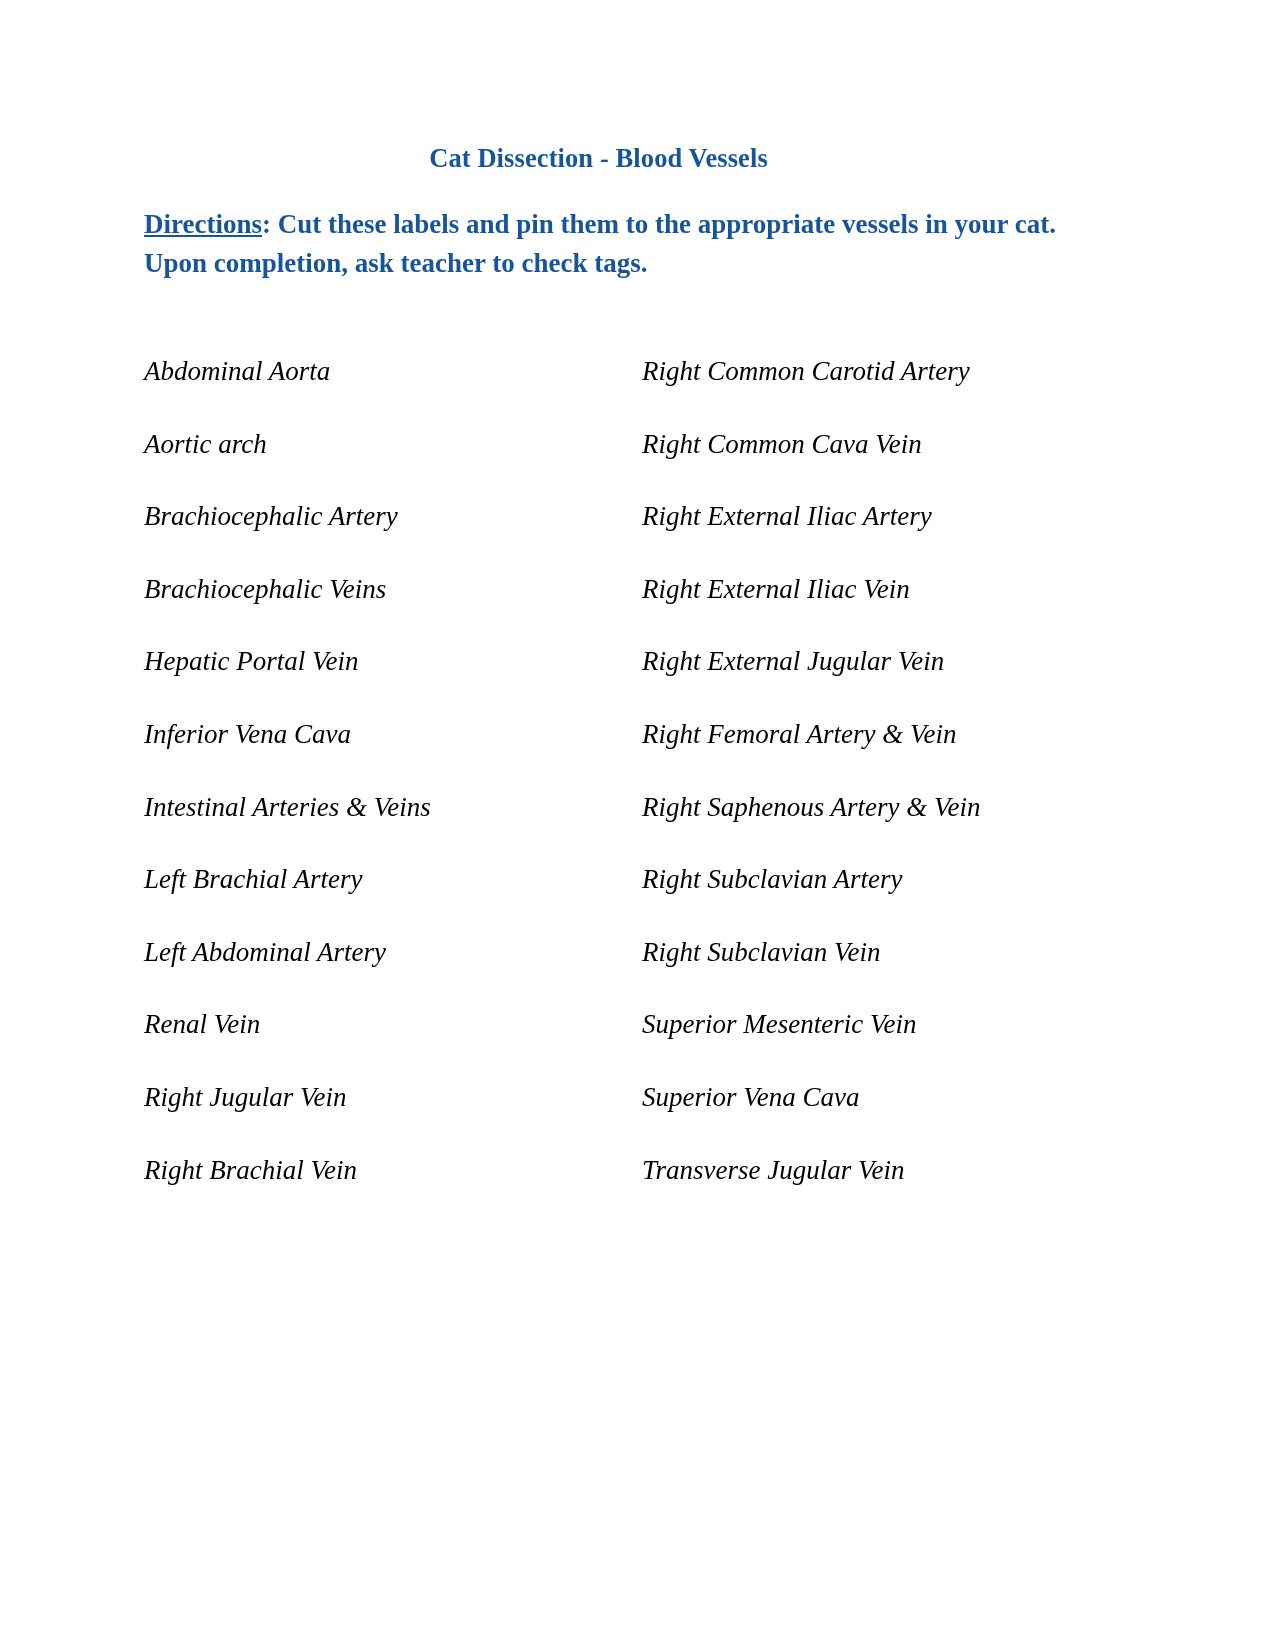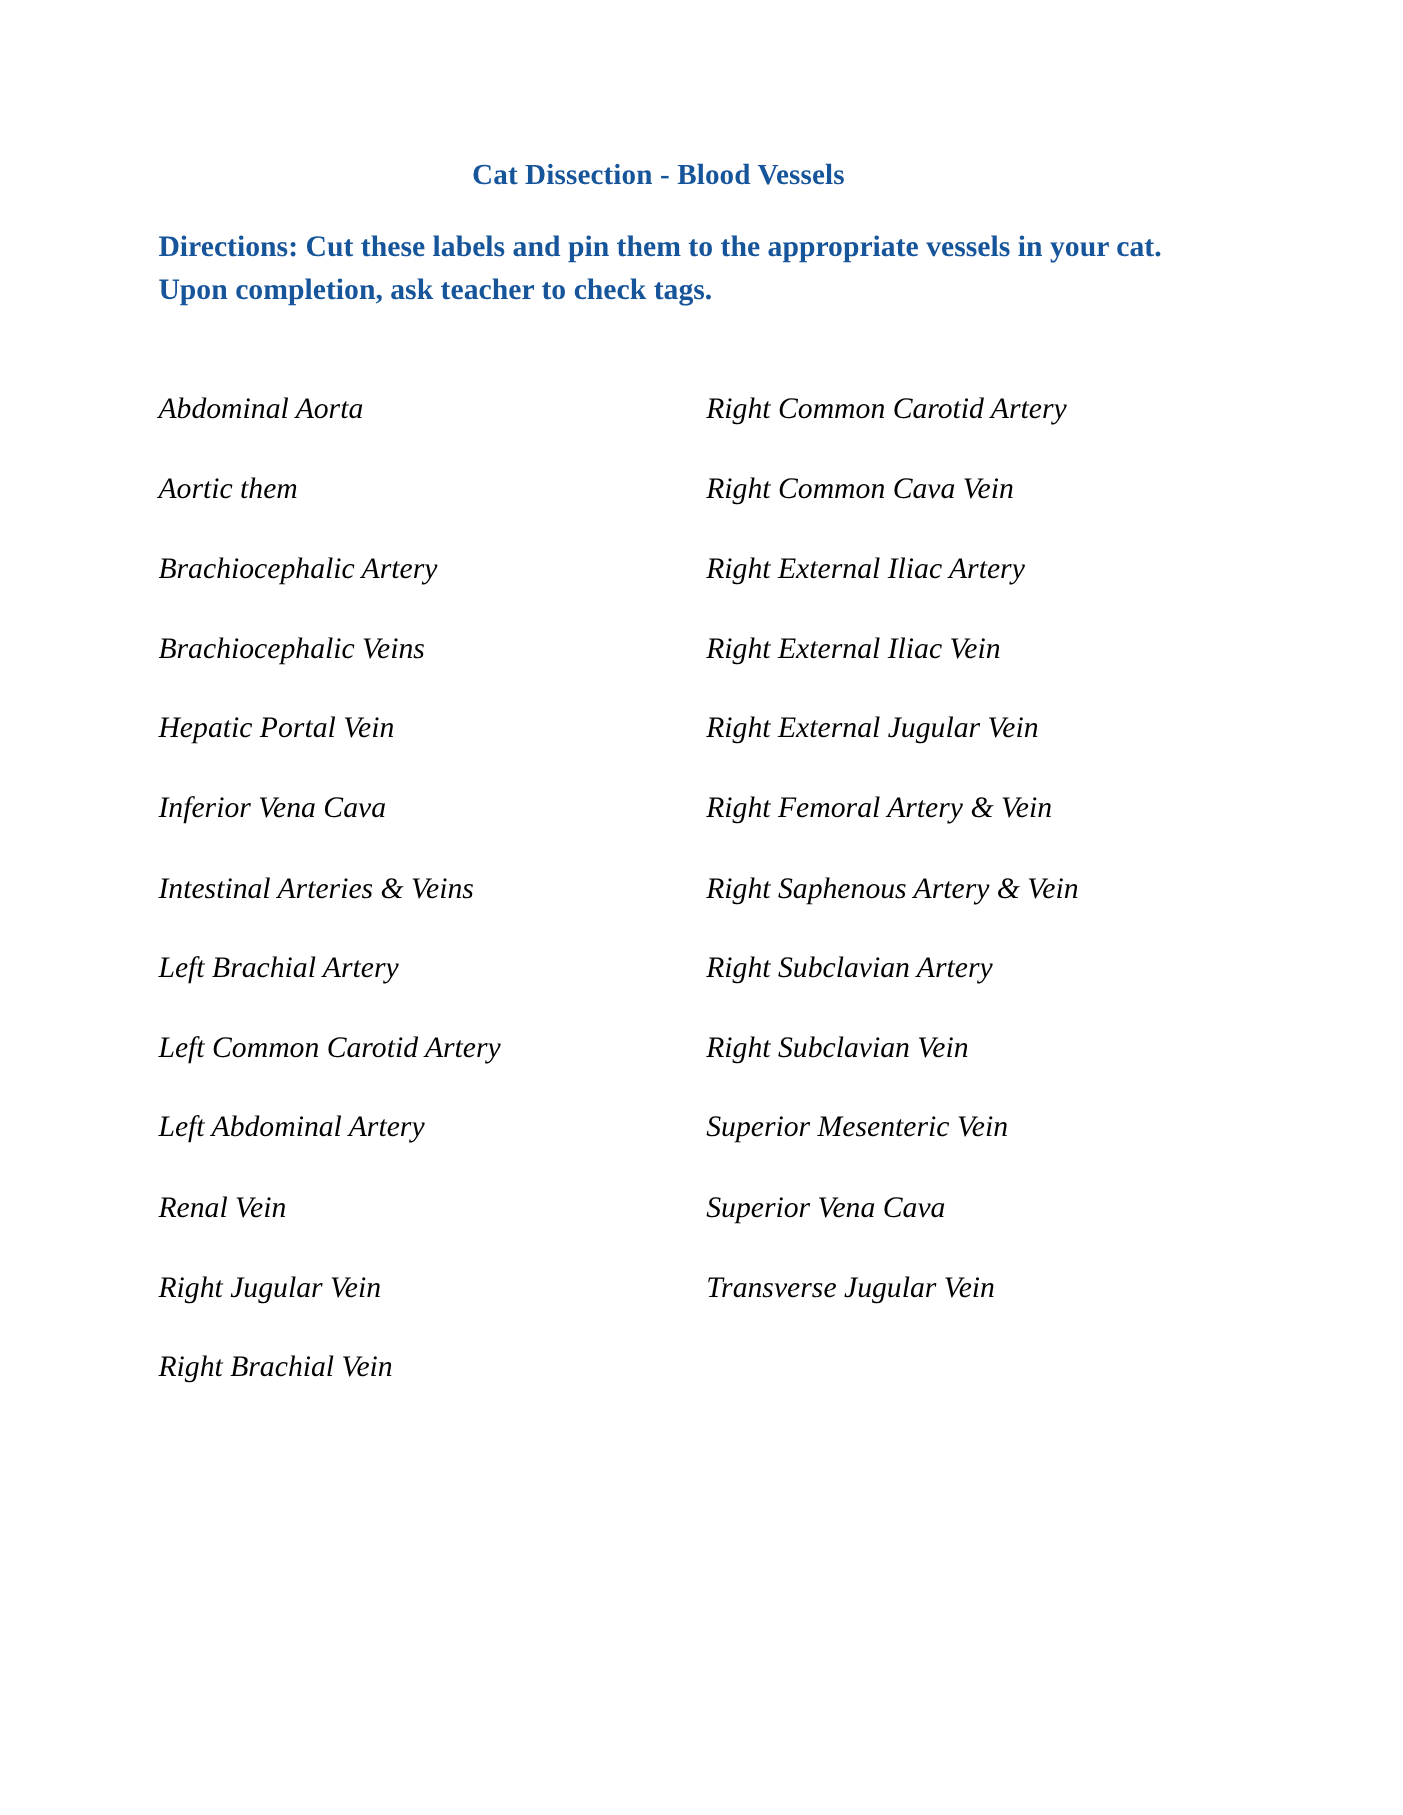--- a/index.html
+++ b/index.html
@@ -39,20 +39,21 @@
     position: absolute;
     top: 205px;
     left: 144px;
     width: 930px;
     font-size: 27px;
     font-weight: bold;
     color: #17559b;
     line-height: 1.45;
   }
   .directions .label {
+    text-decoration: underline;
   }
   .list-area {
     position: absolute;
     top: 358px;
     left: 0;
     width: 1275px;
   }
   .col {
     position: absolute;
     top: 0;
@@ -82,28 +83,27 @@
   <div class="doc-title">Cat Dissection - Blood Vessels</div>
 
   <div class="directions">
     <span class="label">Directions</span><span>: </span><span>Cut these labels and pin them to the appropriate vessels in your cat. Upon completion, ask teacher to check tags.</span>
   </div>
 
   <div class="list-area">
 
     <div class="col col-left">
       <div class="vessel-item">Abdominal Aorta</div>
-      <div class="vessel-item">Aortic them</div>
+      <div class="vessel-item">Aortic arch</div>
       <div class="vessel-item">Brachiocephalic Artery</div>
       <div class="vessel-item">Brachiocephalic Veins</div>
       <div class="vessel-item">Hepatic Portal Vein</div>
       <div class="vessel-item">Inferior Vena Cava</div>
       <div class="vessel-item">Intestinal Arteries &amp; Veins</div>
       <div class="vessel-item">Left Brachial Artery</div>
-      <div class="vessel-item">Left Common Carotid Artery</div>
       <div class="vessel-item">Left Abdominal Artery</div>
       <div class="vessel-item">Renal Vein</div>
       <div class="vessel-item">Right Jugular Vein</div>
       <div class="vessel-item">Right Brachial Vein</div>
     </div>
 
     <div class="col col-right">
       <div class="vessel-item">Right Common Carotid Artery</div>
       <div class="vessel-item">Right Common Cava Vein</div>
       <div class="vessel-item">Right External Iliac Artery</div>

